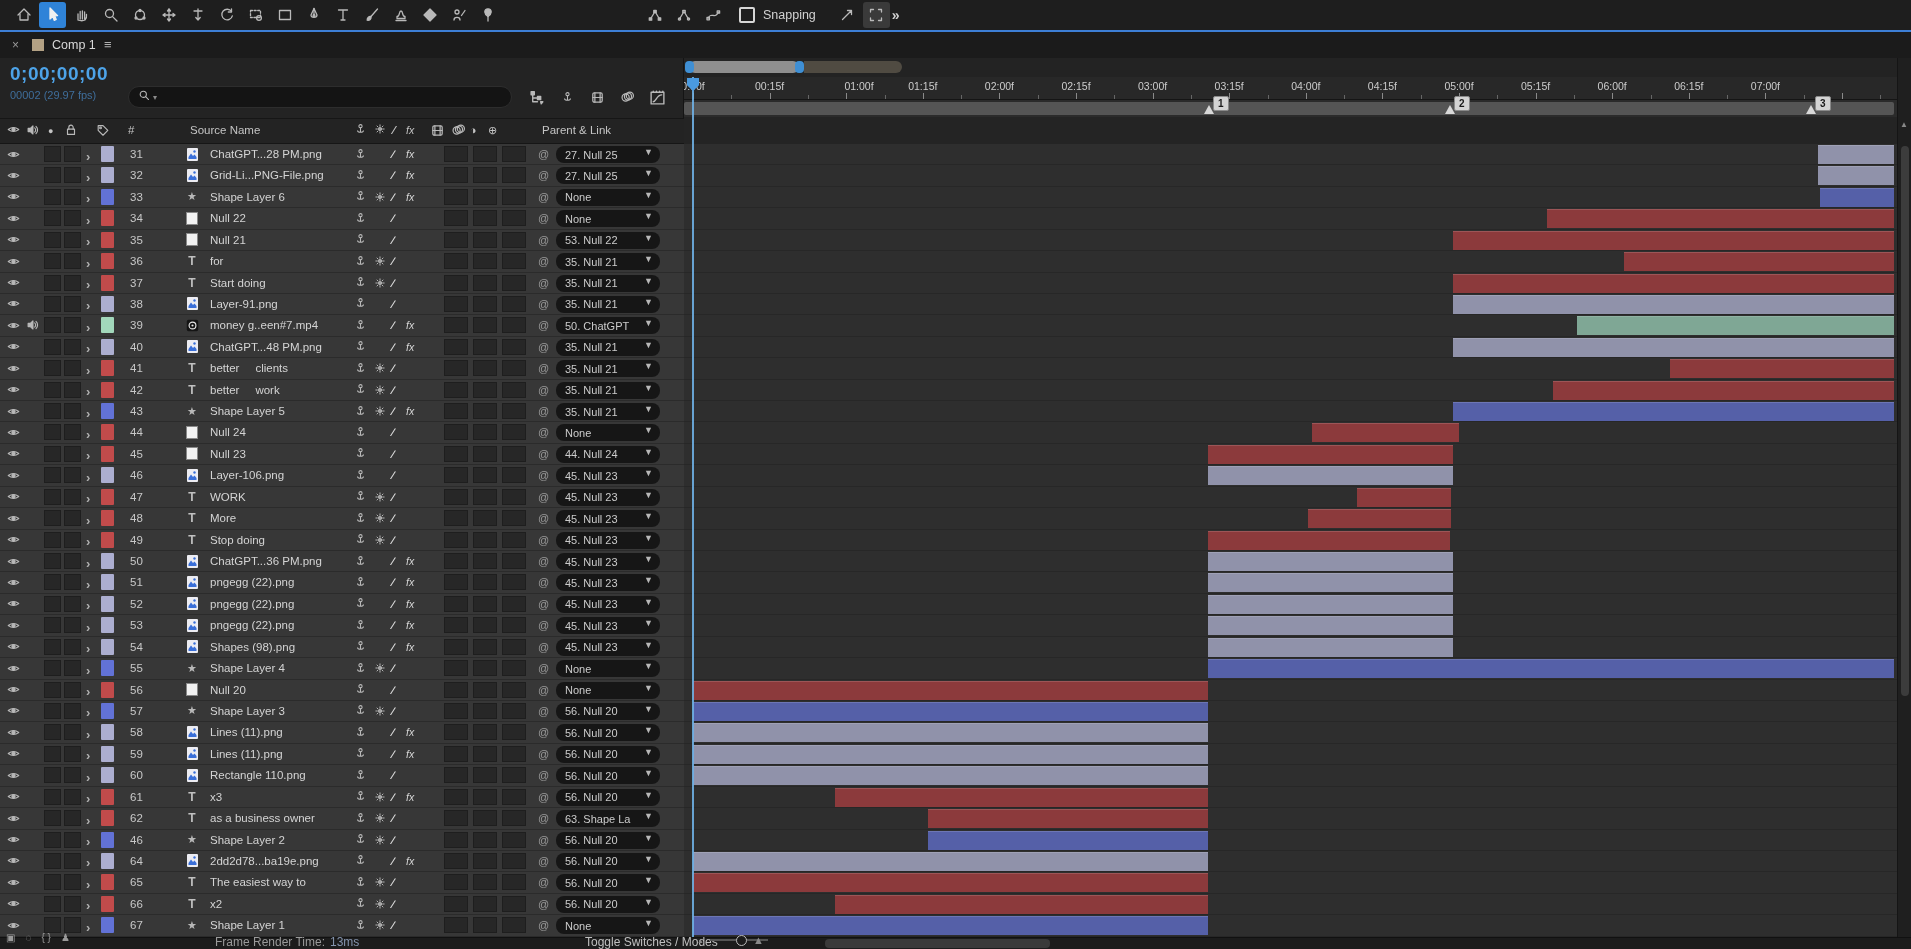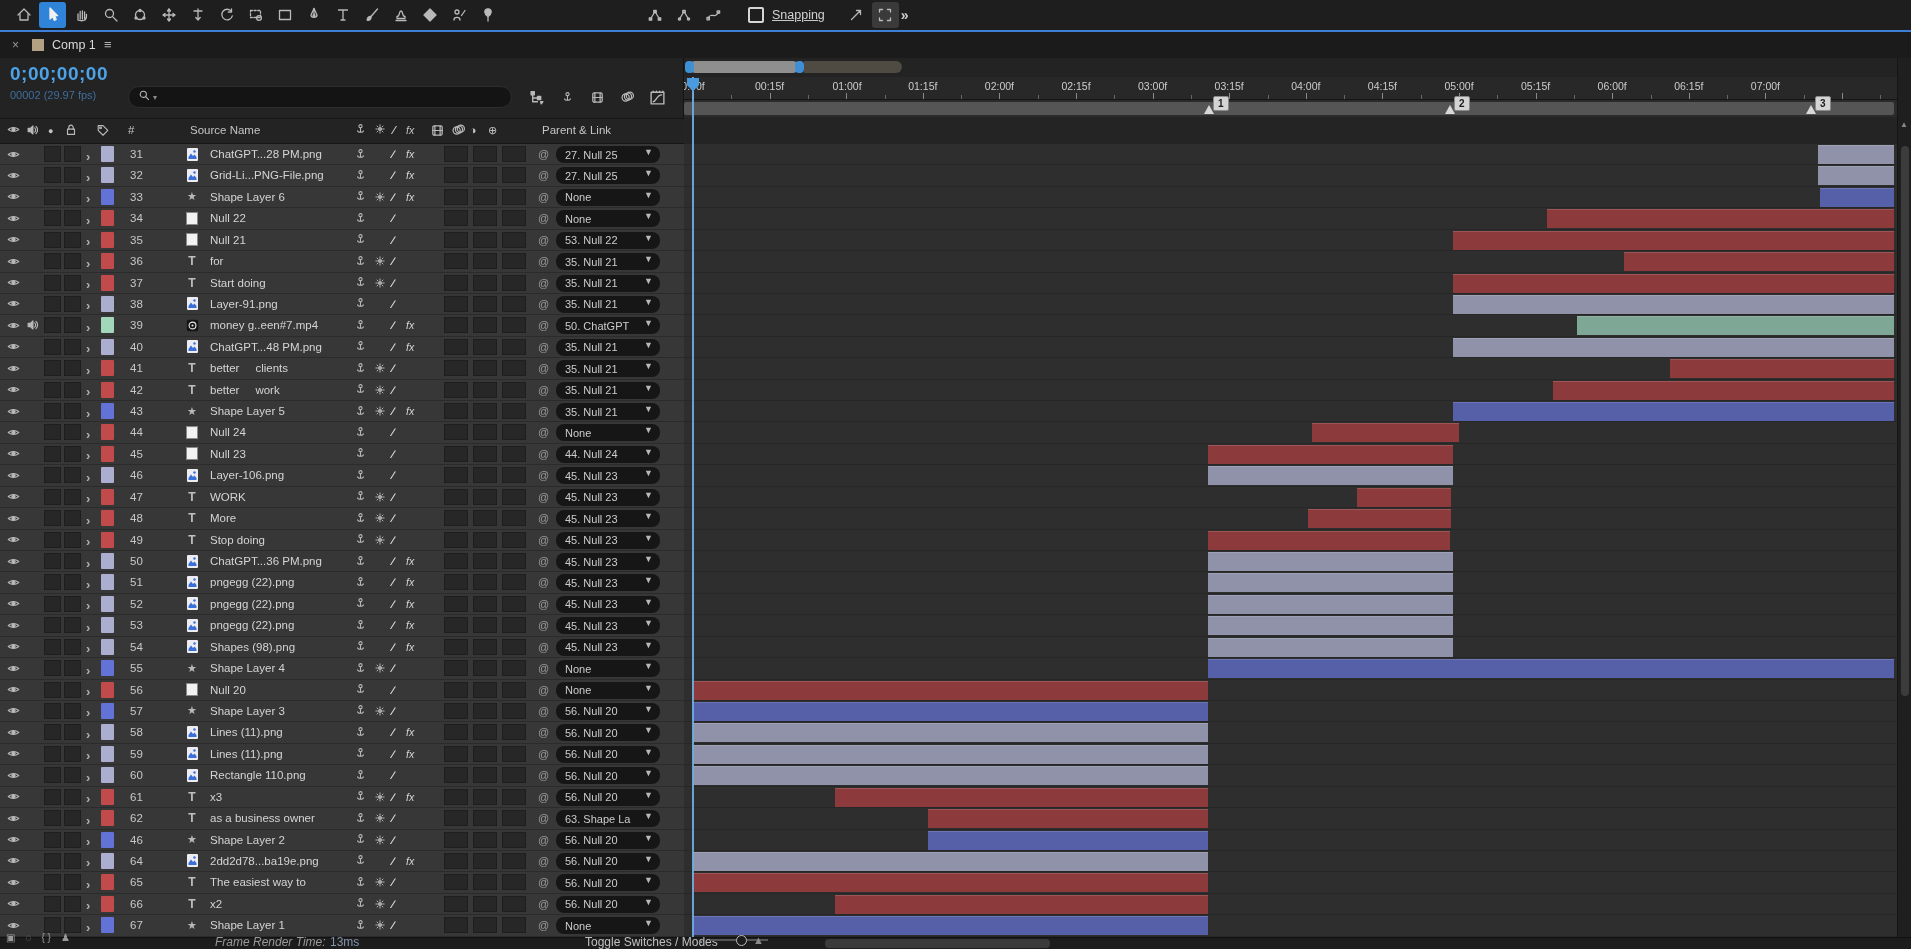--- a/index.html
+++ b/index.html
@@ -5,21 +5,21 @@
   html,body{margin:0;padding:0;background:#111;}
   .app{position:relative;width:1911px;height:949px;background:#232323;overflow:hidden;
        font-family:"Liberation Sans",sans-serif;color:#c8c8c8;font-size:12px;}
   
   .toolbar{position:absolute;left:0;top:0;width:100%;height:30px;background:#1e1e1e;
            display:flex;align-items:center;padding-left:10px;box-sizing:border-box;}
   .tool{width:27px;height:26px;display:flex;align-items:center;justify-content:center;margin-right:2px;border-radius:3px;}
   .tool.active{background:#2f83d8;}
   .tool svg{display:block;}
   .node-group{display:flex;margin-left:138px;}
-  .snap-wrap{display:flex;align-items:center;margin-left:20px;text-decoration:underline;}
+  .snap-wrap{display:flex;align-items:center;margin-left:11px;}
   .snap-box{width:12px;height:12px;border:2px solid #d6d6d6;border-radius:2px;margin-right:8px;}
   .snap-label{color:#d2d2d2;font-size:12.5px;}
   .snap-extra{display:flex;margin-left:18px;}
   .snap-extra .tool.boxed{background:#3a3a3a;}
   .workspaces{margin-left:auto;display:flex;gap:56px;margin-right:16px;align-items:center;}
   .ws{color:#c9c9c9;font-size:12.5px;cursor:default;}
   .ws-overflow{color:#d0d0d0;font-size:14px;font-weight:bold;margin-right:6px;}
   .focus-line{position:absolute;left:0;top:30px;width:100%;height:2px;background:#3d7fd6;}
   
   .tabbar{position:absolute;left:0;top:32px;width:100%;height:26px;background:#1b1b1b;}
@@ -85,21 +85,21 @@
   .cti-line{position:absolute;left:8px;top:19px;width:2px;height:860px;background:#6fb0e4;opacity:.9;z-index:5;}
   .cti-flag{position:absolute;left:3px;top:20px;width:12px;height:13px;background:#4a9ae0;z-index:6;
             clip-path:polygon(0 0,100% 0,100% 55%,50% 100%,0 55%);}
   
   .vscroll{position:absolute;left:1897px;top:58px;width:14px;height:879px;background:#1f1f1f;border-left:1px solid #151515;box-sizing:border-box;}
   .vs-up{position:absolute;left:2px;top:62px;color:#888;font-size:8px;}
   .vs-thumb{position:absolute;left:3px;top:88px;width:8px;height:550px;background:#3c3c3c;border-radius:4px;}
   
   .statusbar{position:absolute;left:0;top:937px;width:100%;height:12px;background:#1c1c1c;border-top:1px solid #111;box-sizing:border-box;}
   .sb-icons{position:absolute;left:6px;top:-6px;display:flex;gap:10px;color:#9a9a9a;font-size:10px;}
-  .sb-label{position:absolute;left:215px;top:-3px;color:#9a9a9a;font-size:12px;font-style:italic;}
+  .sb-label{position:absolute;left:215px;top:-3px;color:#9a9a9a;font-size:12px;}
   .sb-value{position:absolute;left:330px;top:-3px;color:#8493ad;font-size:12px;}
   .sb-toggle{position:absolute;left:585px;top:-3px;color:#c0c0c0;font-size:12px;}
   .sb-zoom{position:absolute;left:697px;top:-4px;display:flex;align-items:center;gap:6px;color:#8a8a8a;}
   .zs-track{width:58px;height:2px;background:#555;}
   .zs-knob{width:9px;height:9px;border:1.5px solid #bbb;border-radius:50%;margin-left:-38px;background:#1c1c1c;}
   .sb-thumb{position:absolute;left:825px;top:1px;width:225px;height:9px;background:#3a3a3a;border-radius:4px;}
 </style>
 </head>
 <body>
 
@@ -1727,21 +1727,21 @@
       <div class="nav-h2"></div>
       <div class="nav-seg2"></div>
     </div>
     <div class="ruler" id="ruler-host">
         <span class="rlabel" style="left: 9px;">0:00f</span>
         <span class="rtick" style="left: 9px;"></span>
         <span class="rtick minor" style="left: 47.3px;"></span>
         <span class="rlabel" style="left: 85.6px;">00:15f</span>
         <span class="rtick" style="left: 85.6px;"></span>
         <span class="rtick minor" style="left: 123.9px;"></span>
-        <span class="rlabel" style="left: 153px; padding-left: 20px;">01:00f</span>
+        <span class="rlabel" style="left: 165px; padding-left: 20px;">01:00f</span>
         <span class="rtick" style="left: 162.2px;"></span>
         <span class="rtick minor" style="left: 200.5px;"></span>
         <span class="rlabel" style="left: 238.8px;">01:15f</span>
         <span class="rtick" style="left: 238.8px;"></span>
         <span class="rtick minor" style="left: 277.1px;"></span>
         <span class="rlabel" style="left: 315.4px;">02:00f</span>
         <span class="rtick" style="left: 315.4px;"></span>
         <span class="rtick minor" style="left: 353.7px;"></span>
         <span class="rlabel" style="left: 392px;">02:15f</span>
         <span class="rtick" style="left: 392px;"></span>

